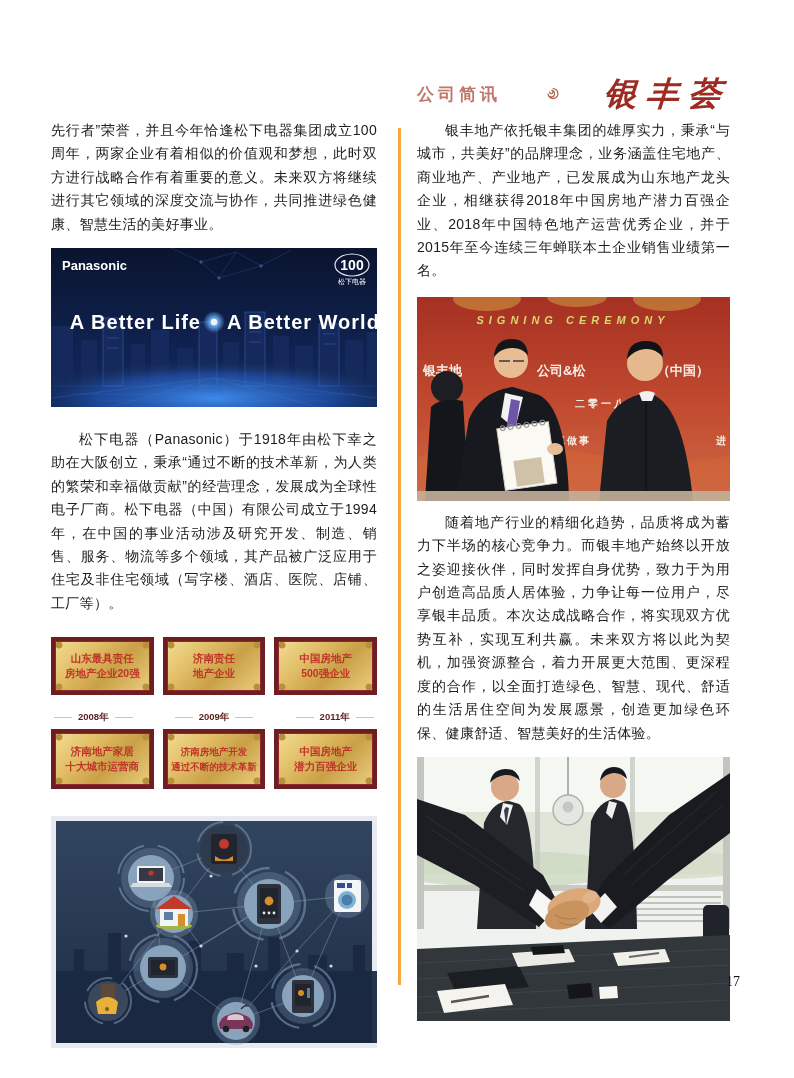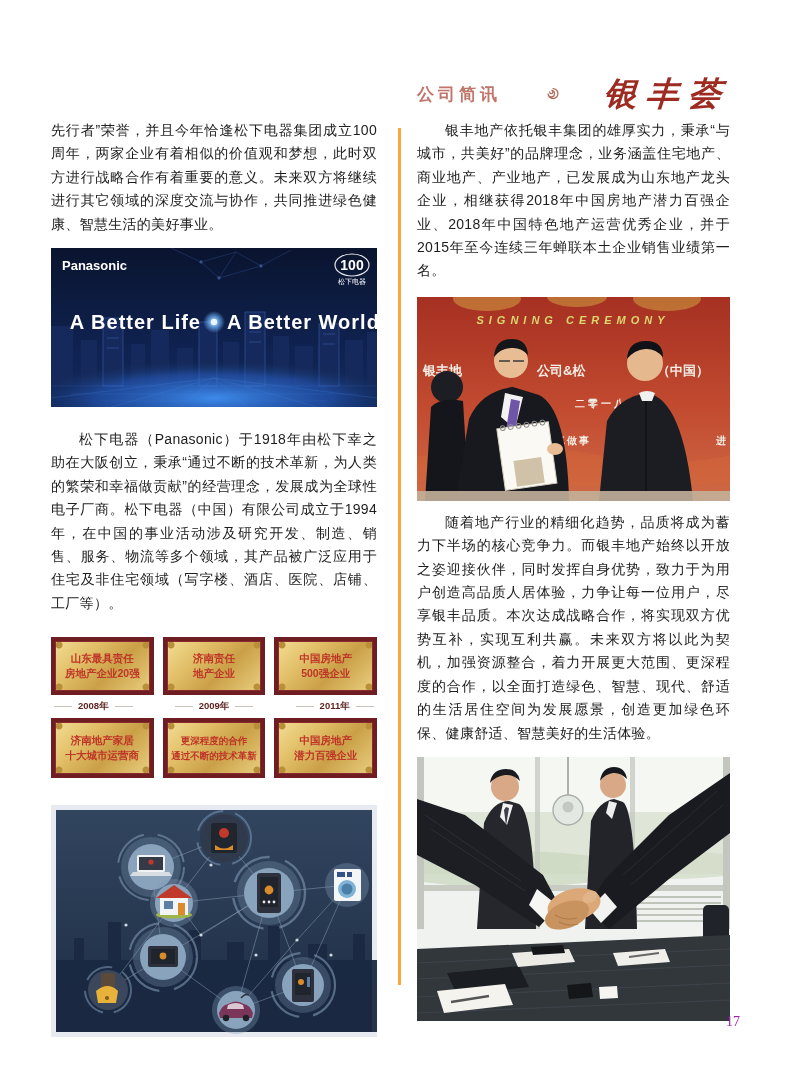--- a/index.html
+++ b/index.html
@@ -42,31 +42,31 @@
           display:flex;flex-direction:column;align-items:center;justify-content:center;
           text-align:center;position:relative;
           background-image:
             radial-gradient(circle at 4px 4px,#b8903a 0 3px,transparent 4px),
             radial-gradient(circle at calc(100% - 4px) 4px,#b8903a 0 3px,transparent 4px),
             radial-gradient(circle at 4px calc(100% - 4px),#b8903a 0 3px,transparent 4px),
             radial-gradient(circle at calc(100% - 4px) calc(100% - 4px),#b8903a 0 3px,transparent 4px),
             linear-gradient(135deg,#f2dd94 0%,#e2c069 30%,#caa047 60%,#e9cf80 100%);}
   .plaque-line{font-size:10.5px;font-weight:bold;color:#bf3428;line-height:15px;white-space:nowrap;}
   .plaque-line.small{font-size:9.5px;}
-  .year-row{display:grid;grid-template-columns:repeat(3,1fr);column-gap:36px;margin-top:5px;text-align:center;}
+  .year-row{display:grid;grid-template-columns:repeat(3,1fr);column-gap:36px;margin-top:16px;text-align:center;}
   .year-cell{display:flex;align-items:center;justify-content:center;gap:6px;
              font-size:9.5px;color:#5a1f1c;font-weight:bold;}
   .year-cell::before,.year-cell::after{content:"";display:block;width:18px;height:1px;background:#c9c2b8;}
   .award-grid.row2{margin-top:5px;}
   .award-grid.row2 .plaque{height:52px;}
 
   
   .fig{display:block;}
-  .page-number{position:absolute;right:54px;top:1014px;font-family:"Liberation Serif",serif;
-               font-size:14px;color:#a21caf;}
+  .page-number{position:absolute;right:54px;top:974px;font-family:"Liberation Serif",serif;
+               font-size:14px;color:#0f172a;}
 </style>
 </head>
 <body>
 
 <div class="page">
 
   <div class="header">
     <span class="section-label">公司简讯</span>
     <svg class="swirl" viewBox="0 0 20 20">
       <path d="M10 4 a5.5 5.5 0 1 1 -5.5 5.5 a3.6 3.6 0 1 0 3.6 -3.6 a1.8 1.8 0 1 1 -1.8 1.8" fill="none" stroke="#b06a5a" stroke-width="1.4" stroke-linecap="round"></path>
@@ -176,21 +176,21 @@
         <span class="year-cell">2008年</span>
         <span class="year-cell">2009年</span>
         <span class="year-cell">2011年</span>
       </div>
       <div class="award-grid row2">
         <div class="plaque">
           <span class="plaque-line">济南地产家居</span>
           <span class="plaque-line">十大城市运营商</span>
         </div>
         <div class="plaque">
-          <span class="plaque-line small">更深程度的合作</span>
+          <span class="plaque-line small">济南房地产开发</span>
           <span class="plaque-line small">通过不断的技术革新</span>
         </div>
         <div class="plaque">
           <span class="plaque-line">中国房地产</span>
           <span class="plaque-line">潜力百强企业</span>
         </div>
       </div>
     </div>
 
     <div class="iot-wrap">

